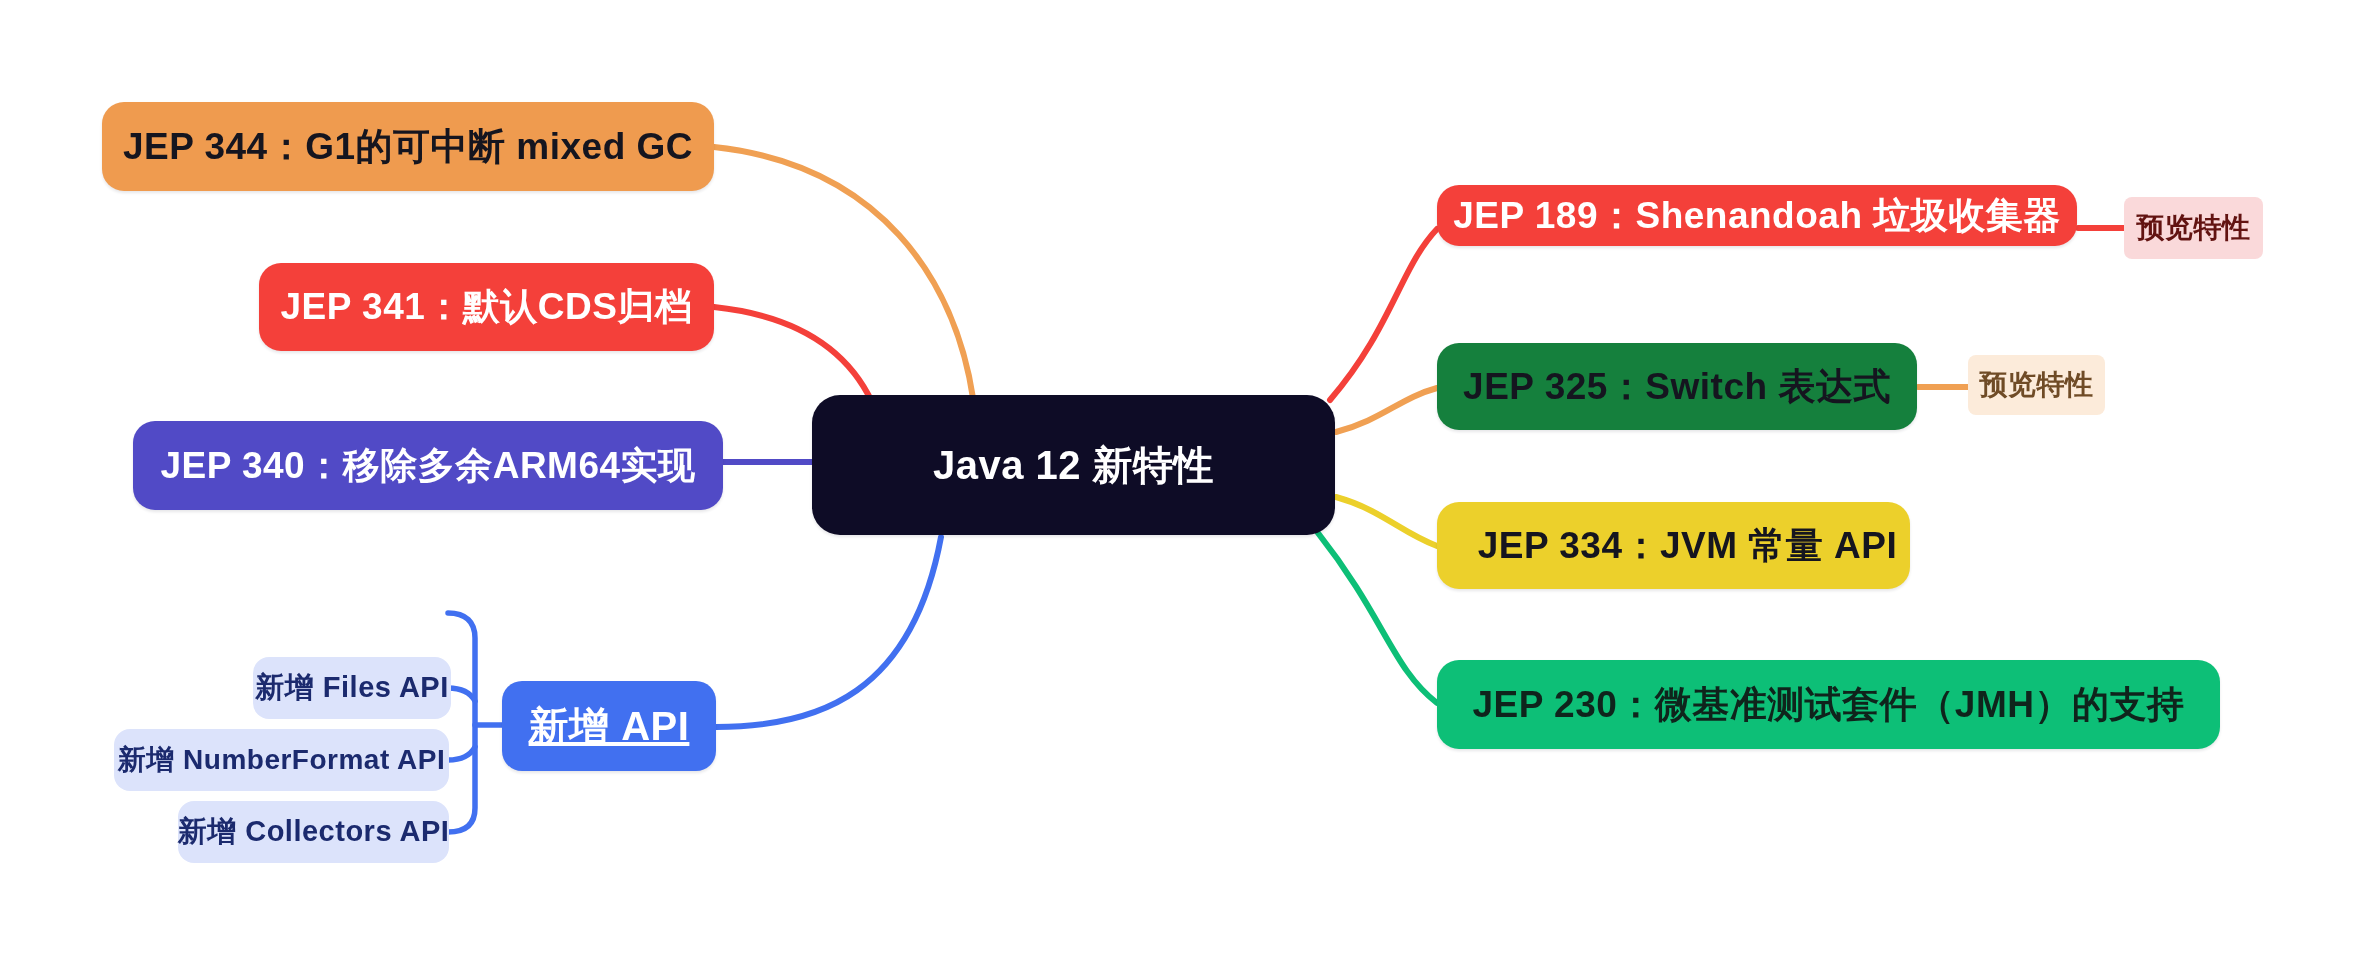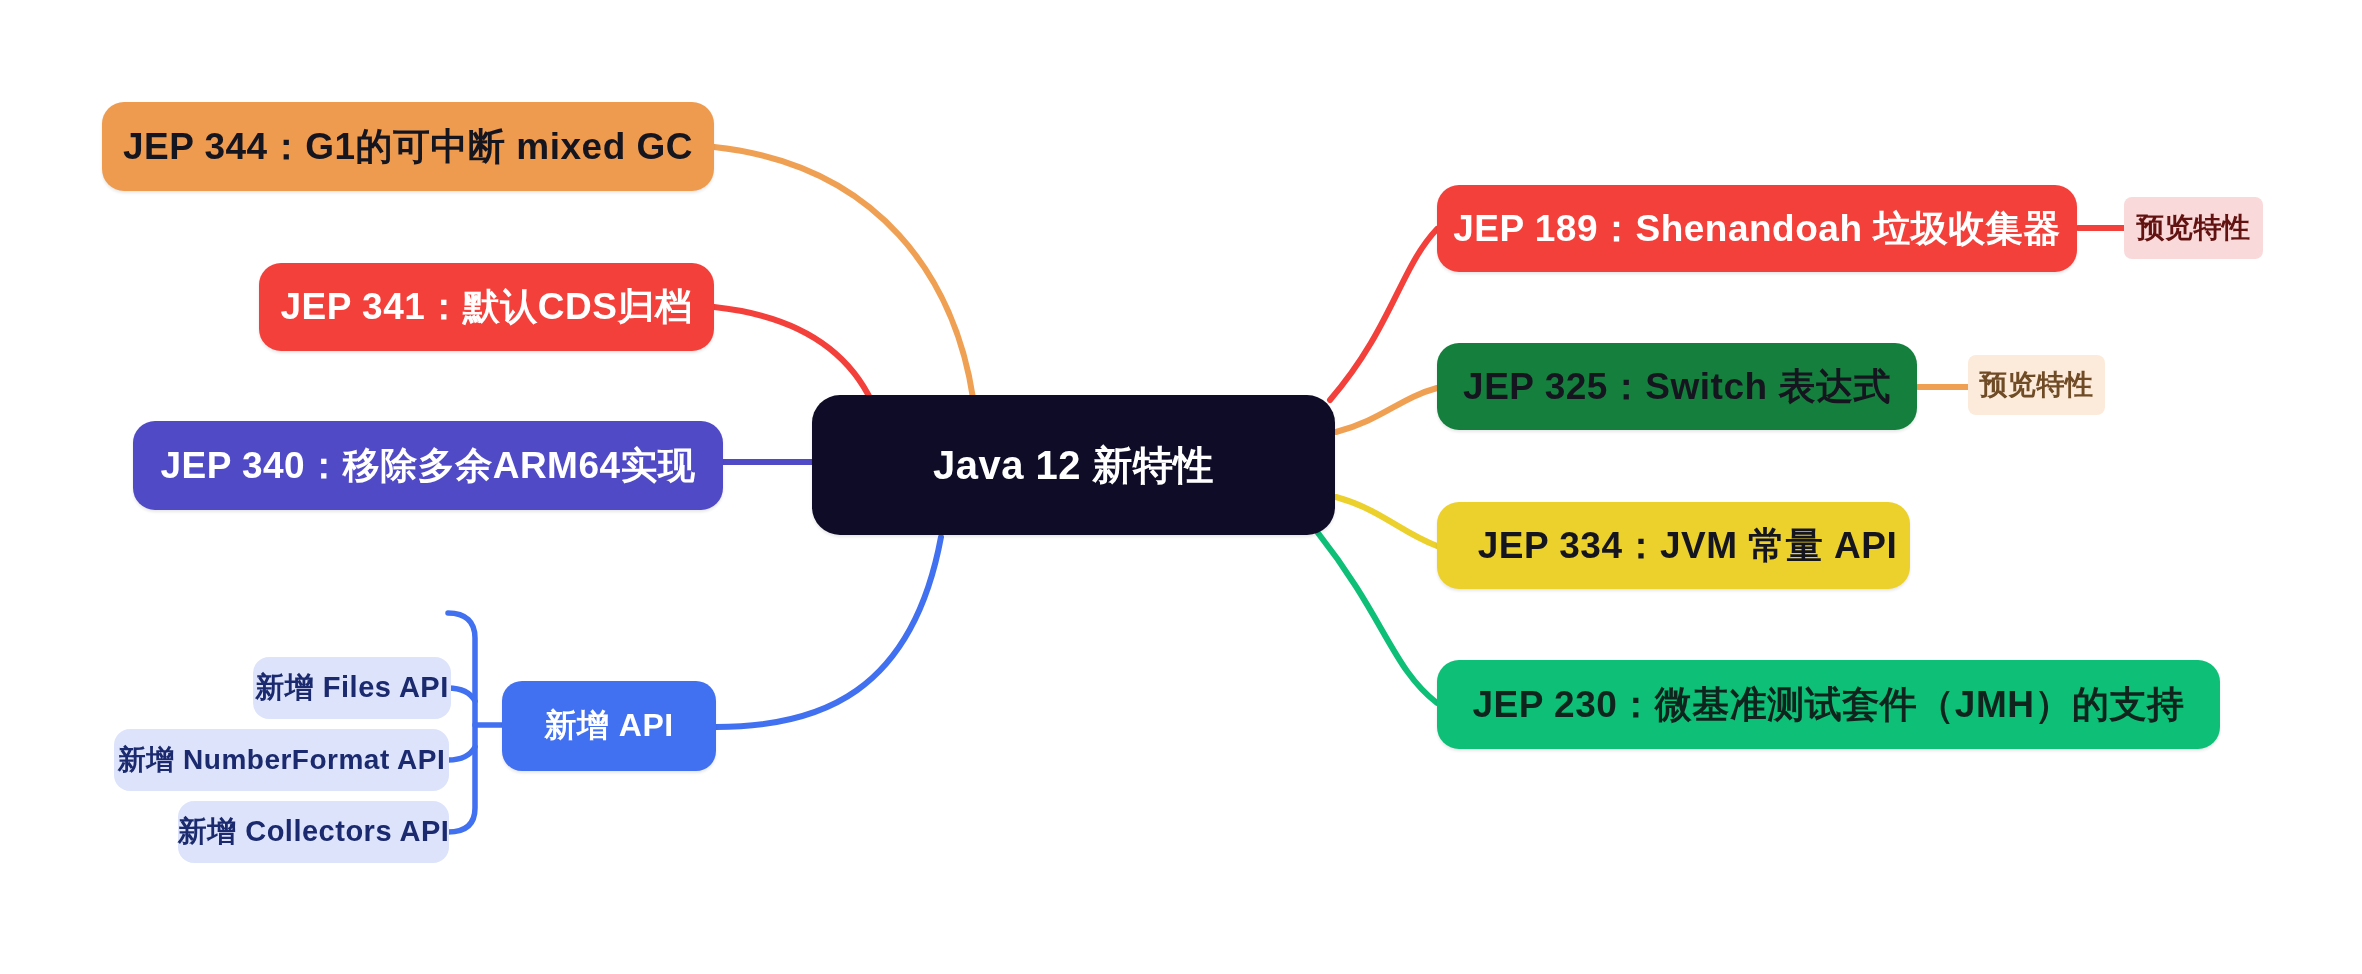--- a/index.html
+++ b/index.html
@@ -24,29 +24,29 @@
   .n-root{left:812px;top:395px;width:523px;height:140px;border-radius:28px;
     background:#0E0C26;color:#ffffff;font-size:40px;}
   
   .n-jep344{left:102px;top:102px;width:612px;height:89px;border-radius:22px;
     background:#EF9B4F;color:#15151F;font-size:37px;}
   .n-jep341{left:259px;top:263px;width:455px;height:88px;border-radius:22px;
     background:#F4403A;color:#ffffff;font-size:37px;}
   .n-jep340{left:133px;top:421px;width:590px;height:89px;border-radius:22px;
     background:#514AC6;color:#ffffff;font-size:37px;}
   .n-api{left:502px;top:681px;width:214px;height:90px;border-radius:20px;
-    background:#4170F0;color:#ffffff;font-size:32px;}
+    background:#4170F0;color:#ffffff;font-size:40px;text-decoration:underline;}
   .child{background:#DCE3FB;color:#1B2A6E;font-size:29px;font-weight:600;
     border-radius:16px;height:62px;box-shadow:none;}
   .n-child-string{left:235px;top:582px;width:214px;}
   .n-child-files{left:253px;top:657px;width:198px;}
   .n-child-numberformat{left:114px;top:729px;width:335px;font-size:28px;}
   .n-child-collectors{left:178px;top:801px;width:271px;}
   
-  .n-jep189{left:1437px;top:185px;width:640px;height:87px;border-radius:22px;
+  .n-jep189{left:1437px;top:185px;width:640px;height:61px;border-radius:22px;
     background:#F4403A;color:#ffffff;font-size:37px;}
   .n-jep325{left:1437px;top:343px;width:480px;height:87px;border-radius:22px;
     background:#15803d;color:#15151F;font-size:37px;}
   .n-jep334{left:1437px;top:502px;width:473px;height:87px;border-radius:22px;
     background:#ECD02B;color:#15151F;font-size:37px;padding-left:28px;}
   .n-jep230{left:1437px;top:660px;width:783px;height:89px;border-radius:22px;
     background:#0DBF77;color:#0F241C;font-size:37px;}
   
   .badge{height:62px;border-radius:8px;font-size:28px;font-weight:600;box-shadow:none;}
   .n-badge189{left:2124px;top:197px;width:139px;background:#FAD9DA;color:#621311;}

